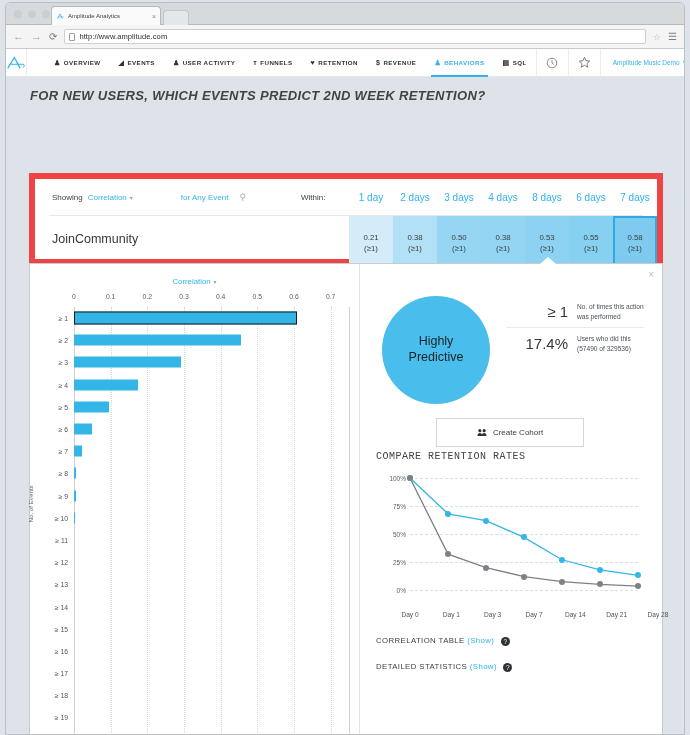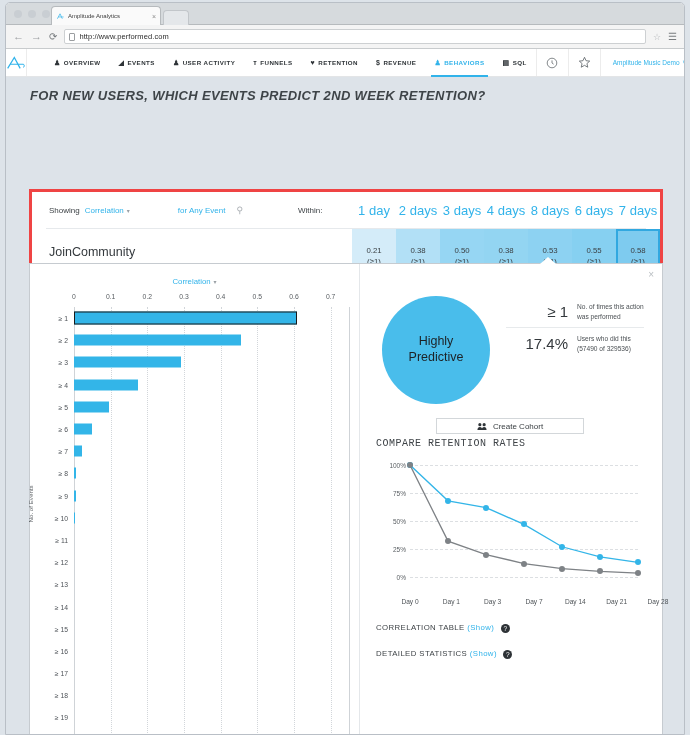--- a/index.html
+++ b/index.html
@@ -88,37 +88,37 @@
   
   .page { background: #dde3e9; height: 679px; position: relative; }
   .page-title {
     font-size: 13px; font-weight: bold; color: #3e4448; letter-spacing: .35px;
     padding: 11px 0 0 24px;
     font-style: italic;
   }
 
   
   .tablecard {
-    position: absolute; left: 23px; top: 112px; width: 634px; height: 92px;
-    background: #fff; border: 3px solid #ef4444; text-align: center;
+    position: absolute; left: 23px; top: 96px; width: 634px; height: 92px;
+    background: #fff; border: 6px solid #ef4444; text-align: center;
   }
   .tc-controls {
     height: 36px; display: flex; align-items: center; padding-left: 17px;
     font-size: 8px; color: #3d4246;
   }
   .tc-showing { color: #3d4246; }
   .tc-dd { color: #31b3ea; margin-left: 5px; }
   .tc-caret { color: #9aa0a5; font-size: 6px; margin-left: 3px; }
   .tc-anyevent { color: #31b3ea; margin-left: 48px; }
   .tc-search { margin-left: 11px; color: #a7acb1; font-size: 9px; }
   .tc-within { margin-left: 55px; color: #3d4246; }
   .tc-days { display: flex; position: absolute; right: 0; top: 0; height: 36px; }
   .tc-day {
     width: 44px; display: flex; align-items: center; justify-content: center;
-    font-size: 13px; color: #31b3ea;
+    font-size: 10px; color: #31b3ea;
   }
   .tc-rowwrap { position: relative; border-top: 1px solid #e6e9ec; margin: 0 14px; height: 54px; }
   .tc-eventname {
     position: absolute; left: 3px; top: 16px; font-size: 12.5px; color: #34393d;
   }
   .tc-cells { position: absolute; right: -14px; top: 0; display: flex; height: 54px; }
   .tc-cell {
     width: 44px; display: flex; flex-direction: column; align-items: center;
     justify-content: center; font-size: 7.8px; color: #3b4145; gap: 2px;
   }
@@ -182,21 +182,21 @@
   }
   .stats { flex: 1; margin-left: 16px; }
   .stat { display: flex; align-items: center; padding: 6px 0; gap: 9px; }
   .stat + .stat { border-top: 1px solid #e7eaec; }
   .stat-val { font-size: 15px; color: #33383c; width: 62px; text-align: right; flex: none; }
   .stat-desc { font-size: 6.6px; color: #4b5054; line-height: 1.45; }
   .moe { color: #31b3ea; }
 
   .cohort-btn {
     display: flex; align-items: center; justify-content: center; gap: 6px;
-    margin: 14px auto 0; width: 148px; height: 16px;
+    margin: 14px auto 0; width: 148px; height: 29px;
     border: 1px solid #d3d7da; background: #fff;
     font-size: 8px; color: #3b4044;
   }
 
   .crr-title {
     font-size: 10px; color: #3e4347; letter-spacing: .5px; margin-top: 4px; font-weight: normal; font-family: Liberation Mono, monospace;
   }
   .crr-chart { position: relative; height: 148px; margin-top: 10px; }
   .crr-plot { position: absolute; left: 34px; right: 6px; top: 6px; height: 112px; }
   .crr-gline { position: absolute; left: 0; right: 0; border-top: 1px dashed #dcdfe2; }
@@ -244,21 +244,21 @@
       </div>
       <div class="tab-ghost"></div>
     </div>
 
     <div class="urlbar">
       <span class="nav-ico">←</span>
       <span class="nav-ico">→</span>
       <span class="nav-ico reload">⟳</span>
       <div class="url-field">
         <span class="url-doc"></span>
-        <span class="url-text">http://www.performed.com</span>
+        <span class="url-text">http://www.amplitude.com</span>
       </div>
       <span class="star-ico">☆</span>
       <span class="menu-ico">☰</span>
     </div>
 
     <div class="appnav">
       <div class="brand">
         <svg width="20" height="15" viewBox="0 0 24 18">
           <path d="M2 16 L10 3 L17 16" fill="none" stroke="#31b3ea" stroke-width="1.5"></path>
           <path d="M5 11 H21" fill="none" stroke="#31b3ea" stroke-width="1.3"></path>

